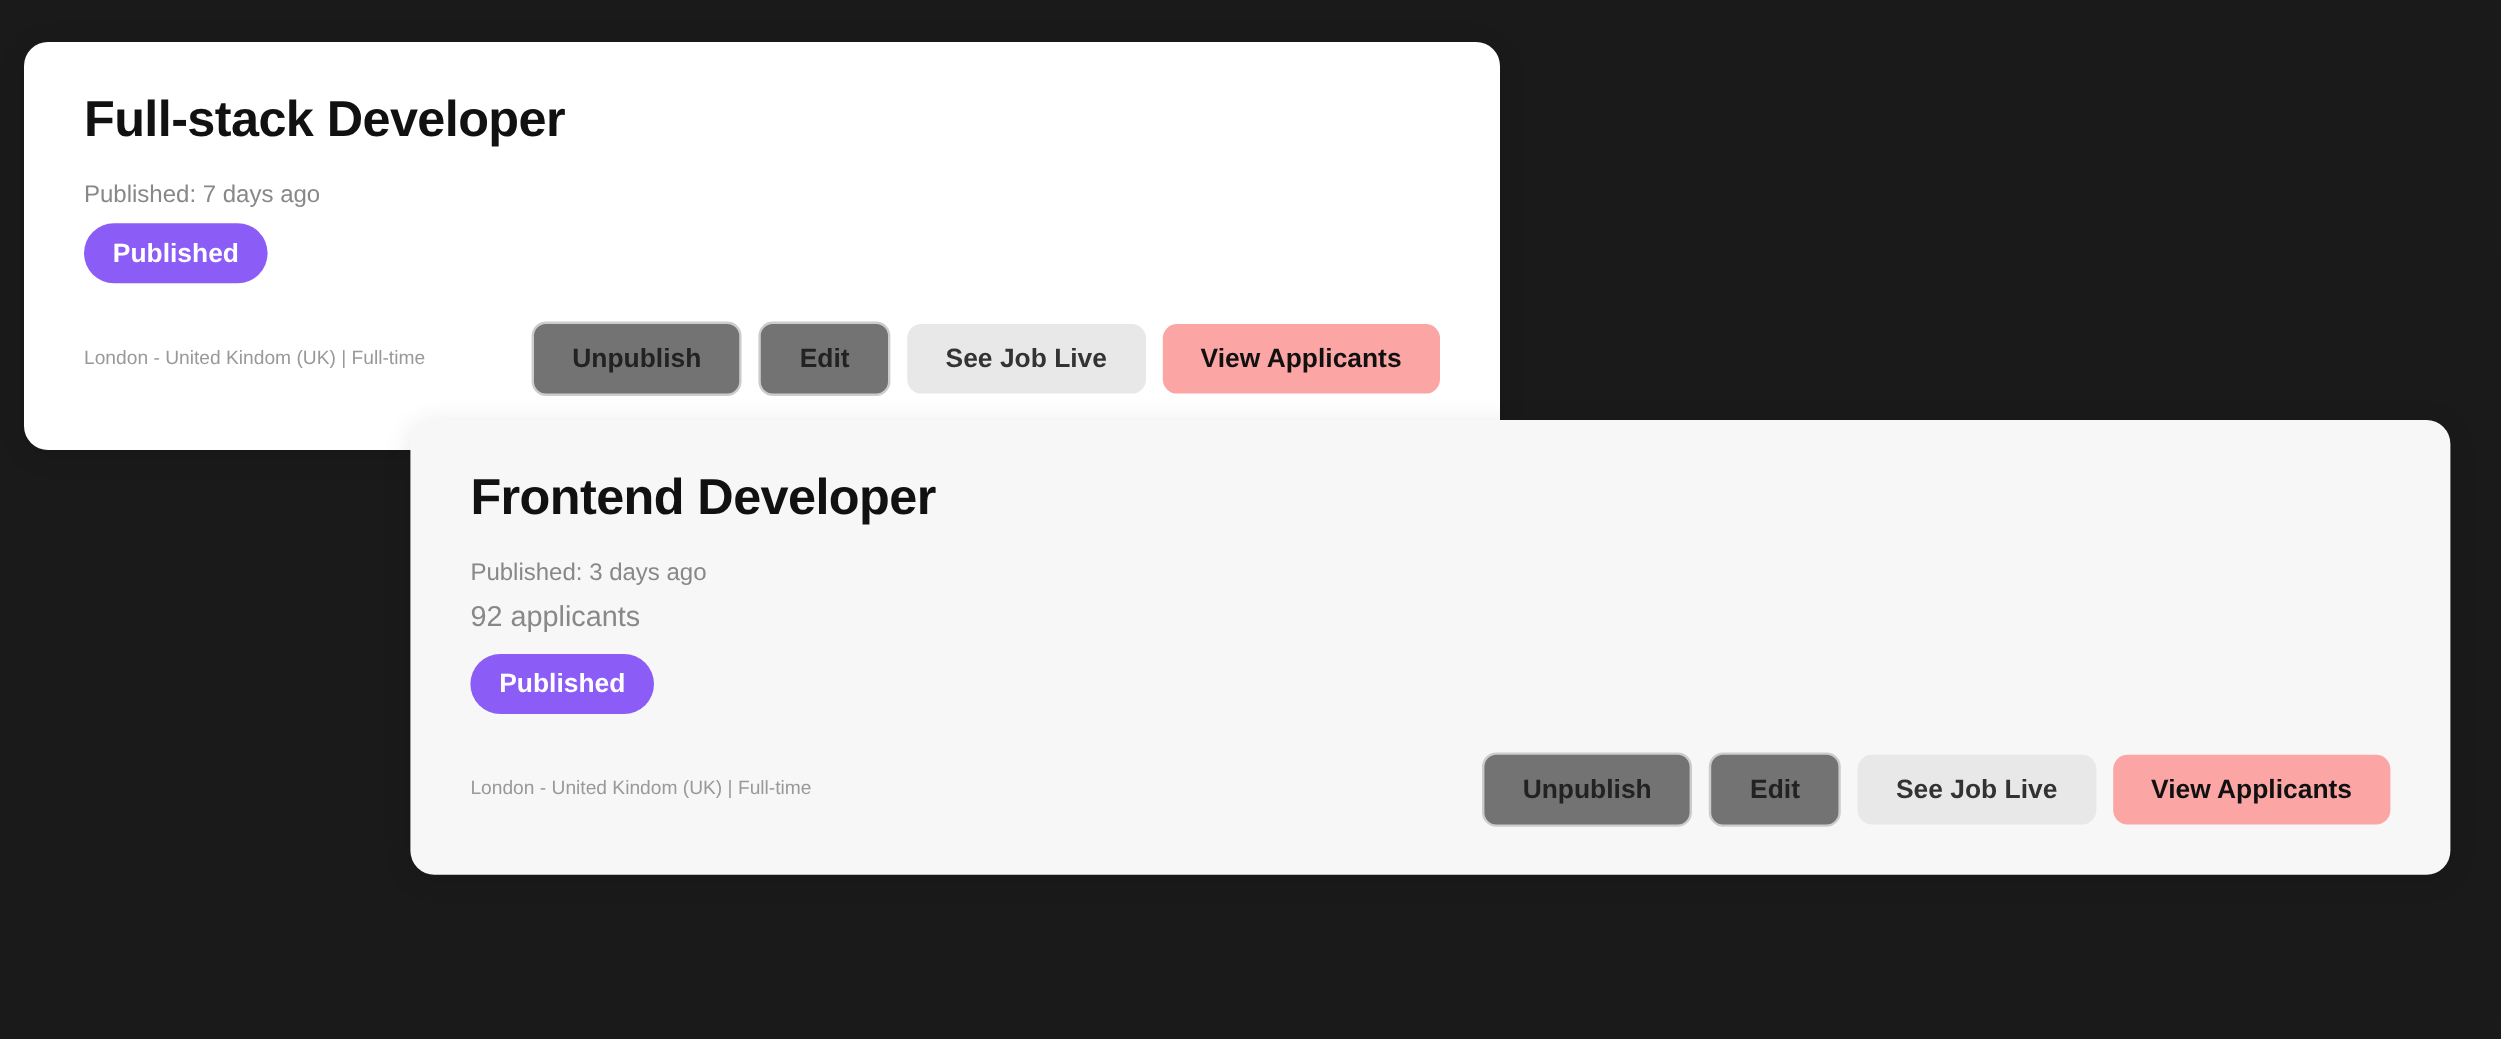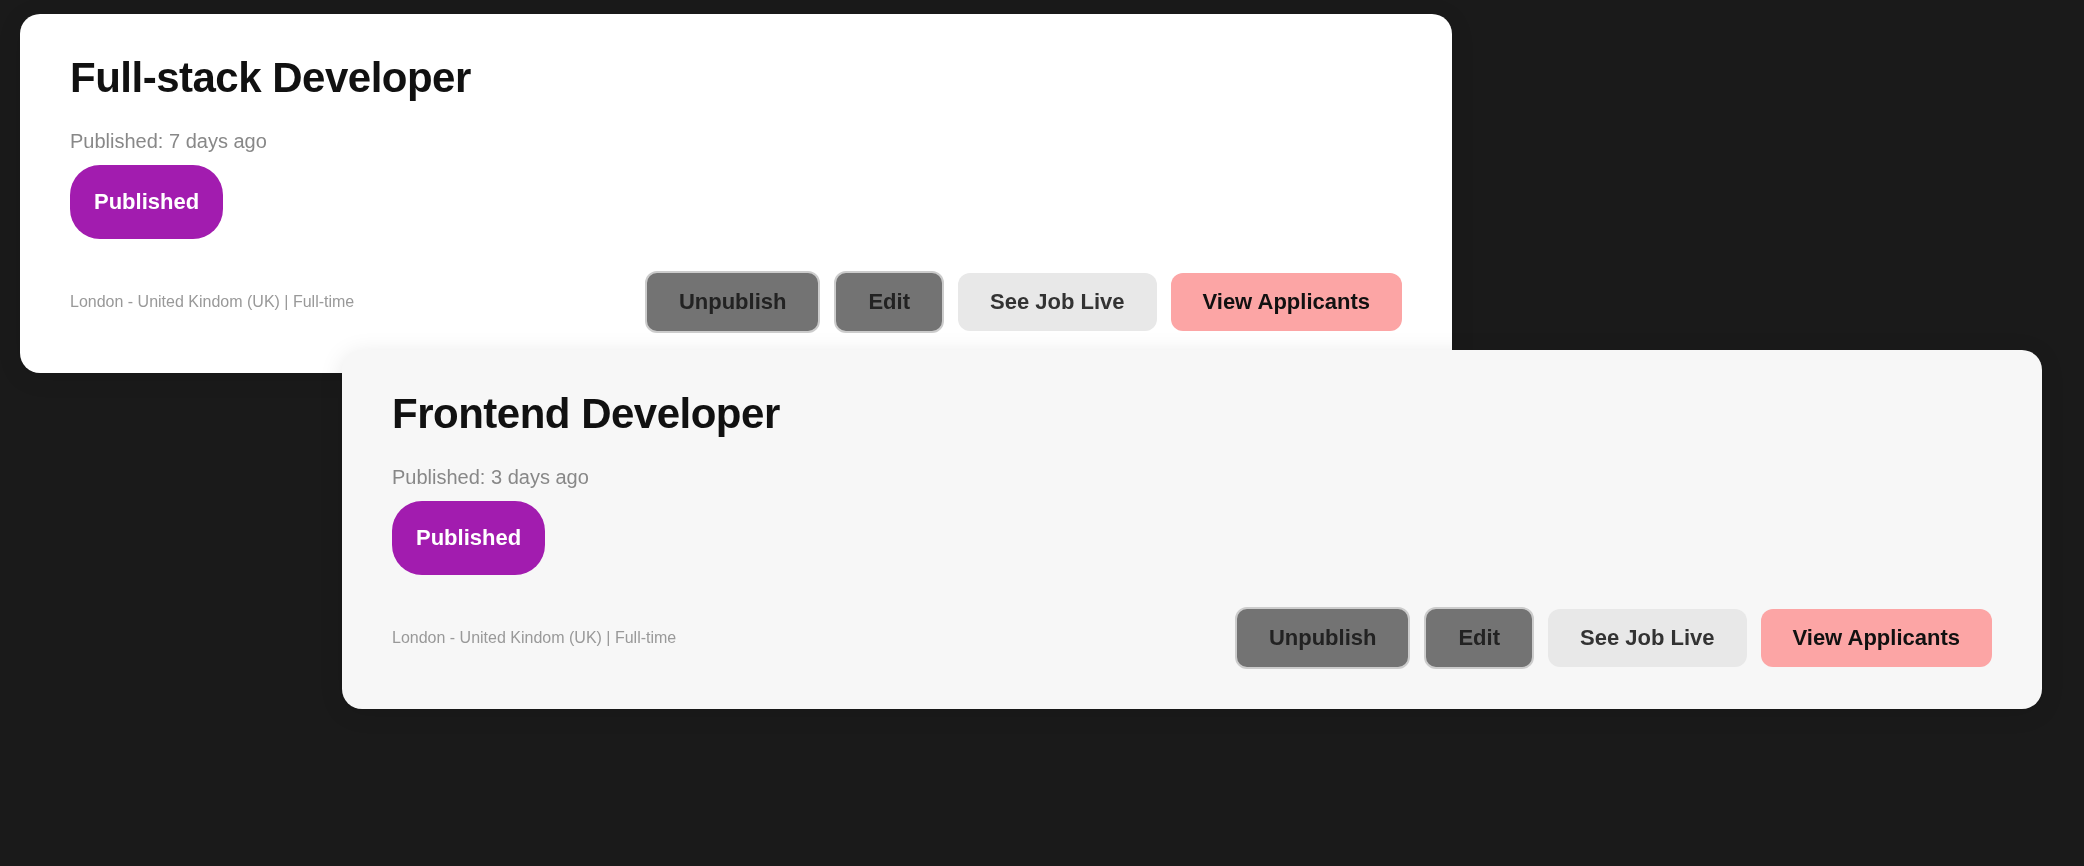--- a/index.html
+++ b/index.html
@@ -19,23 +19,23 @@
 
     .card {
       background: #ffffff;
       border-radius: 20px;
       padding: 40px 50px;
       position: absolute;
       box-shadow: 0 4px 24px rgba(0,0,0,0.10);
     }
 
     .card-1 {
-      top: 14px;
+      top: 35px;
       left: 20px;
-      width: 1432px;
+      width: 1230px;
       min-height: 340px;
     }
 
     .card-2 {
       top: 350px;
       left: 342px;
       width: 1700px;
       min-height: 340px;
       background: #f7f7f7;
     }
@@ -55,25 +55,25 @@
     }
 
     .applicants-count {
       font-size: 24px;
       color: #888888;
       margin-bottom: 16px;
     }
 
     .status-badge {
       display: inline-block;
-      background-color: #a21caf;
+      background-color: #8b5cf6;
       color: #ffffff;
       font-size: 22px;
       font-weight: 700;
-      padding: 24px 24px;
+      padding: 12px 24px;
       border-radius: 30px;
       margin-bottom: 32px;
     }
 
     .card-footer {
       display: flex;
       align-items: center;
       justify-content: space-between;
       gap: 16px;
     }
@@ -133,20 +133,21 @@
       <button class="btn btn-outline">Edit</button>
       <button class="btn btn-gray">See Job Live</button>
       <button class="btn btn-yellow">View Applicants</button>
     </div>
   </div>
 </div>
 
 <div class="card card-2">
   <h2 class="job-title">Frontend Developer</h2>
   <p class="meta-info">Published: 3 days ago</p>
+  <p class="applicants-count">92 applicants</p>
   <span class="status-badge">Published</span>
   <div class="card-footer">
     <span class="location-info">London - United Kindom (UK) | Full-time</span>
     <div class="btn-group">
       <button class="btn btn-outline">Unpublish</button>
       <button class="btn btn-outline">Edit</button>
       <button class="btn btn-gray">See Job Live</button>
       <button class="btn btn-yellow">View Applicants</button>
     </div>
   </div>

